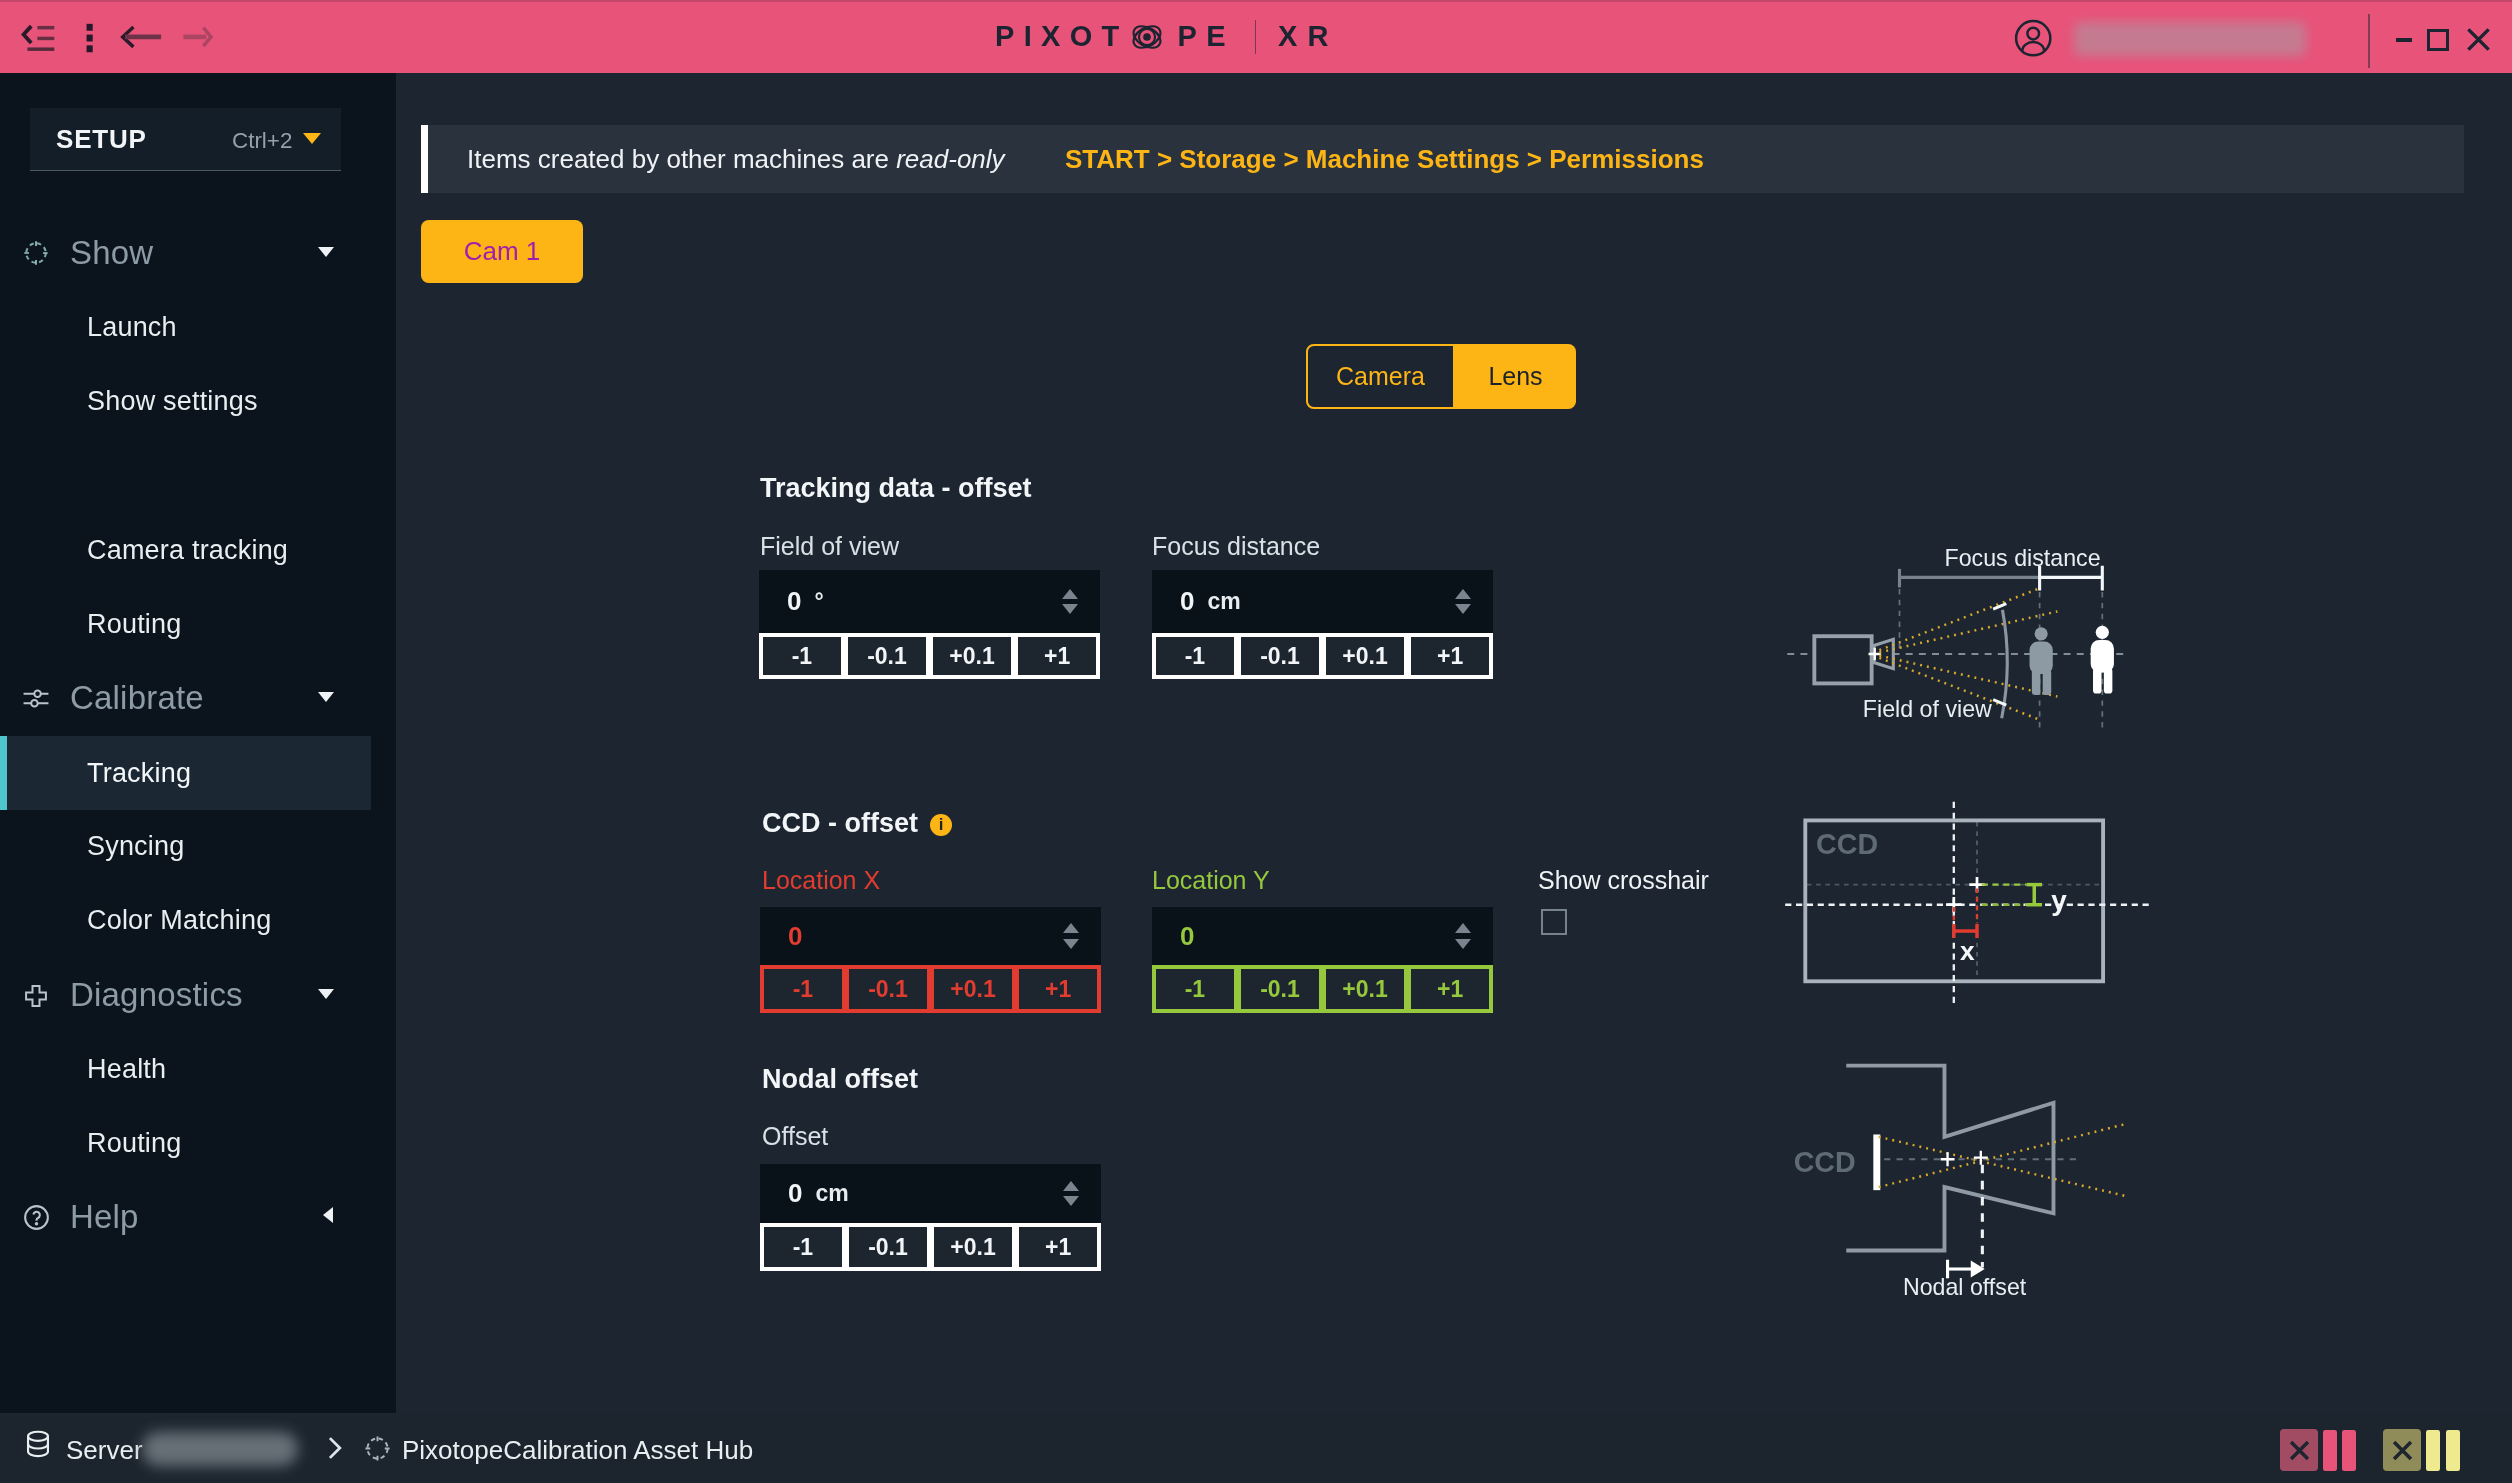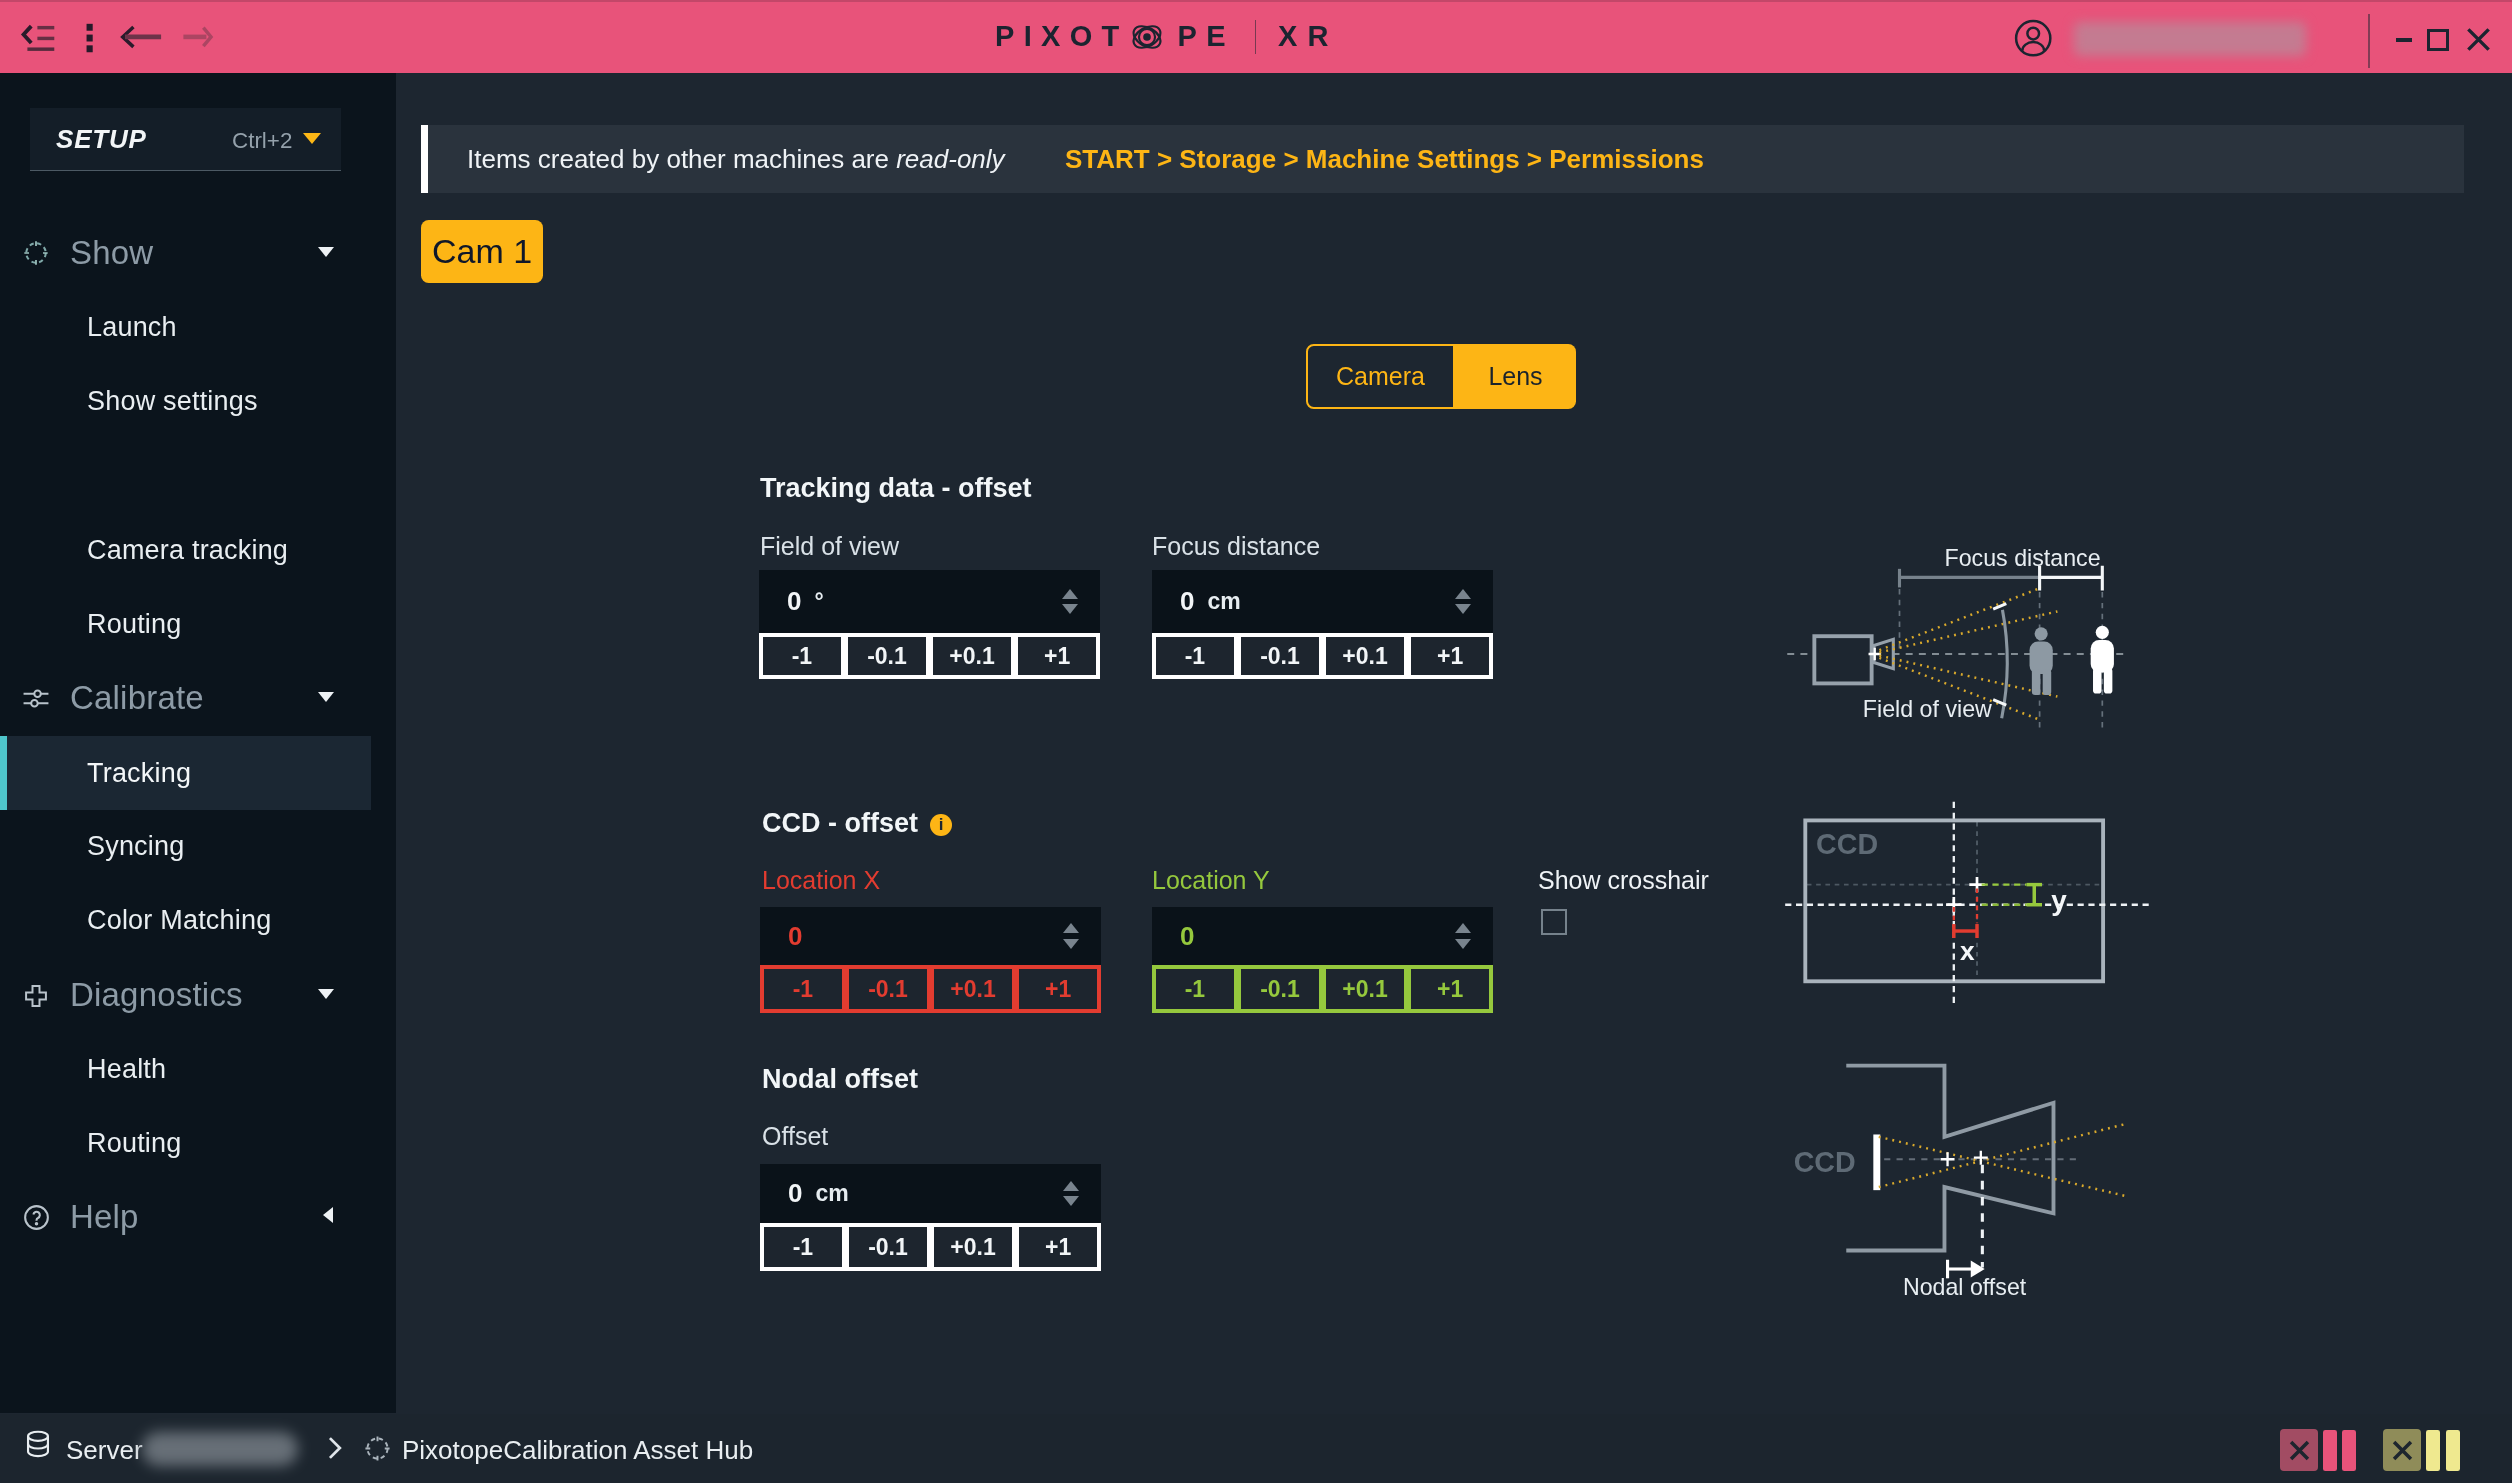--- a/index.html
+++ b/index.html
@@ -8,36 +8,36 @@
   #app { position:relative; width:2512px; height:1484px; background:#1d2630; }
   .abs { position:absolute; }
 
   
   .topbar { left:0; top:0; width:2512px; height:73px; background:#e8537a; }
   .topbar-edge { left:0; top:0; width:2512px; height:2.3px; background:rgba(30,15,25,0.18); }
 
   
   .sidebar { left:0; top:73px; width:396px; height:1340px; background:#0b141c; }
   .setupbox { left:30px; top:108px; width:311px; height:63px; background:#141e28; border-bottom:1.5px solid #4d5a64; }
-  .setup-label { left:56px; top:124px; font-size:26px; font-weight:bold; color:#f2f5f7; letter-spacing:0.8px;font-style:italic;}
+  .setup-label { left:56px; top:124px; font-size:26px; font-weight:bold; color:#f2f5f7; letter-spacing:0.8px;}
   .setup-ctrl { left:232px; top:128px; font-size:22.4px; color:#94a1ab; }
   .caret-y { left:303px; top:133px; width:0; height:0; border-left:9.3px solid transparent; border-right:9.3px solid transparent; border-top:11.6px solid #fcb716; }
   .nav-parent { left:70px; font-size:33px; color:#8d9ba6; letter-spacing:0.2px; }
   .nav-child  { left:87px; font-size:27px; color:#e9eef1; letter-spacing:0.2px; }
   .nav-row { height:74px; display:flex; align-items:center; }
   .caret-w { width:0; height:0; border-left:8.5px solid transparent; border-right:8.5px solid transparent; border-top:10.8px solid #eef2f5; position:absolute; left:318px; }
   .caret-l { width:0; height:0; border-top:8.5px solid transparent; border-bottom:8.5px solid transparent; border-right:10.8px solid #eef2f5; position:absolute; left:323px; }
   .hl-row { left:0px; top:736px; width:371px; height:74px; background:#1b2733; border-left:7.7px solid #4fc6cb; }
 
   
   .main { left:396px; top:73px; width:2116px; height:1340px; background:#1d2630; }
   .notice { left:421px; top:125px; width:2043px; height:68px; background:#2a333d; border-left:7px solid #ffffff; display:flex; align-items:center; }
   .notice-text { position:absolute; left:39px; font-size:26px; color:#eff3f6; }
   .crumb { position:absolute; left:637px; font-size:26px; font-weight:bold; color:#fdb515; }
-  .cam1 { left:421px; top:220px; width:122px; height:63px; background:#fdb515; border-radius:7.7px; display:flex; align-items:center; justify-content:center; font-size:34px; color:#0f172a; }
+  .cam1 { left:421px; top:220px; width:162px; height:63px; background:#fdb515; border-radius:7.7px; display:flex; align-items:center; justify-content:center; font-size:26px; color:#a21caf; }
   .toggle { left:1306px; top:344px; width:271px; height:65px; display:flex; }
   .seg-cam { width:149px; height:65px; border:2.3px solid #fdb515; border-radius:7.7px 0 0 7.7px; color:#fdb515; display:flex; align-items:center; justify-content:center; font-size:25px; }
   .seg-lens { width:121px; height:65px; background:#fdb515; border-radius:0 7.7px 7.7px 0; color:#1a232c; display:flex; align-items:center; justify-content:center; font-size:25px; }
 
   .h2 { font-size:27px; font-weight:bold; color:#f2f6f8; }
   .lbl { font-size:25px; color:#d9e1e7; }
   .input { background:#0a1219; display:flex; align-items:center; }
   .input .val { font-size:26px; font-weight:bold; margin-left:28px; }
   .input .unit { font-size:23px; font-weight:bold; margin-left:13px; }
   .spin { position:absolute; right:21.7px; display:flex; flex-direction:column; gap:5.4px; }

